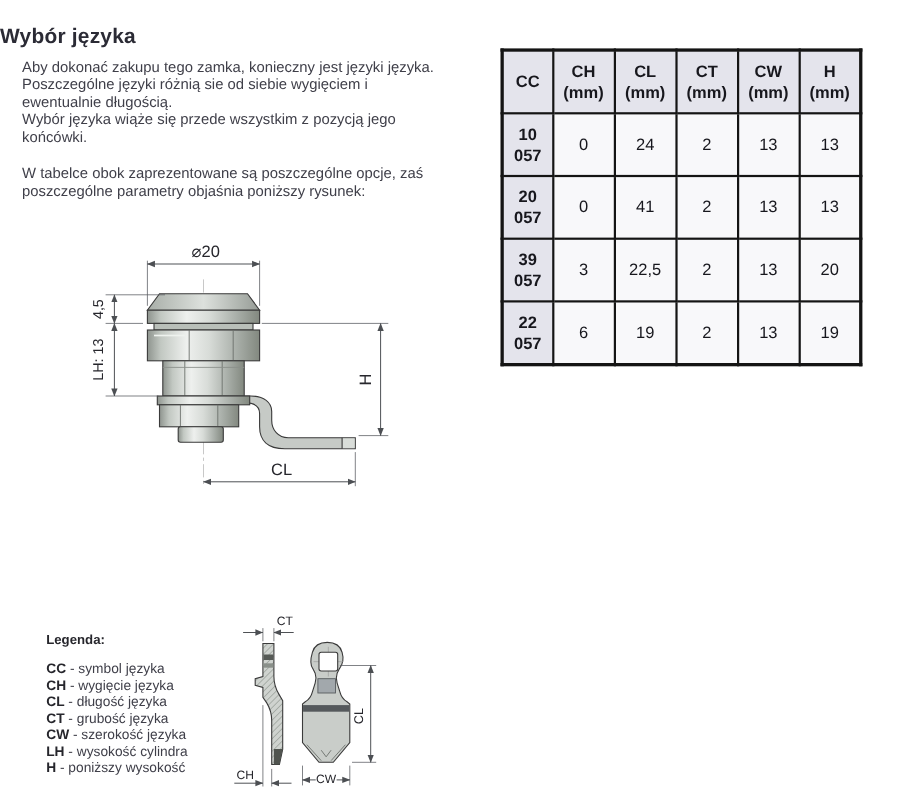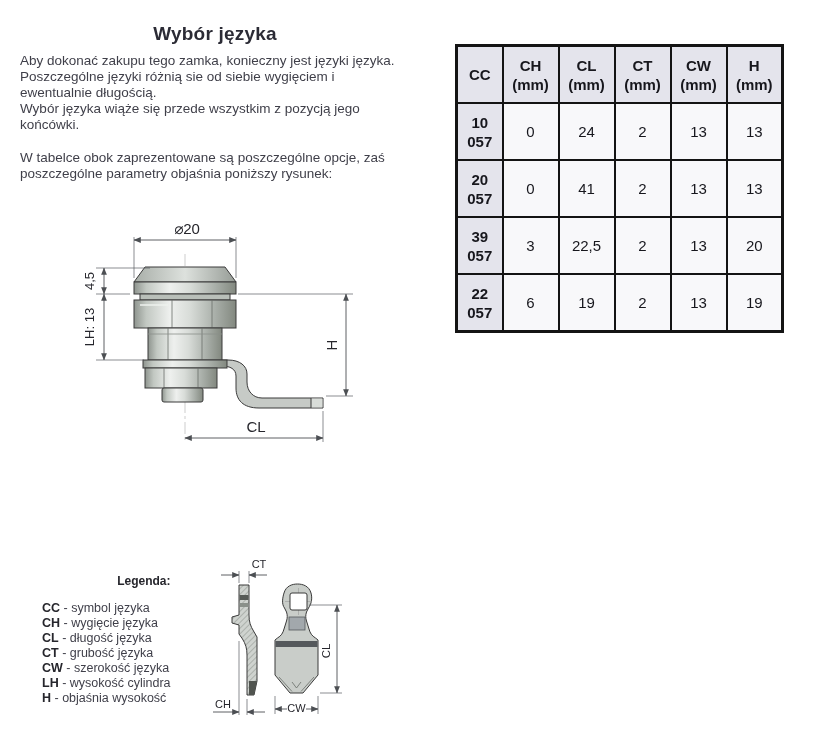--- a/index.html
+++ b/index.html
@@ -2,21 +2,21 @@
 <html lang="pl"><head>
 <meta charset="utf-8">
 <style>
   html,body{margin:0;padding:0;}
   body{
     width:818px;height:733px;position:relative;background:#ffffff;
     font-family:"Liberation Sans","DejaVu Sans",sans-serif;
     color:#3c3c46;overflow:hidden;
   }
   .page-title{
-    position:absolute;left:0;top:10px;width:430px;text-align:center;
+    position:absolute;left:0;top:10px;width:430px;
     font-size:19px;font-weight:800;color:#2b2b35;letter-spacing:.2px;
   }
   .intro-p{
     position:absolute;left:20px;width:470px;
     font-size:13.5px;line-height:16px;white-space:pre-line;color:#3f3f49;
   }
   #p1{top:53px;}
   #p2{top:150px;}
 
   
@@ -31,21 +31,21 @@
     white-space:pre-line;line-height:19px;
     height:55px;padding:0 2px;vertical-align:middle;
   }
   table.params th{background:#e4e4ec;font-weight:700;}
   table.params td.cc{background:#e4e4ec;font-weight:700;}
   table.params td.val{background:#f8f8fa;font-weight:400;}
   col.c-cc{width:46px;} col.c-v{width:56px;}
 
   
   .legend{position:absolute;left:42px;top:574px;font-size:12.5px;color:#3f3f49;}
-  .legend .lg-head{font-weight:800;font-size:12px;color:#26262c;margin-bottom:13px;text-align:right;}
+  .legend .lg-head{font-weight:800;font-size:12px;color:#26262c;margin-bottom:13px;}
   .legend .lg-item{line-height:15px;}
   .legend .lg-item b{color:#26262c;font-weight:800;}
 
   
   .lock-svg{position:absolute;left:60px;top:210px;}
   .tongue-svg{position:absolute;left:205px;top:555px;}
   svg text{font-family:"Liberation Sans","DejaVu Sans",sans-serif;fill:#26262c;}
   .dim{stroke:#4c4f53;stroke-width:0.9;fill:none;}
   .ext{stroke:#5a5d61;stroke-width:0.7;fill:none;}
   .outl{stroke:#3a3a3a;stroke-width:1;}
@@ -207,21 +207,21 @@
 </svg>
 
 <div class="legend">
   <div class="lg-head">Legenda:</div>
   <div class="lg-item"><b>CC</b> <span>- symbol języka</span></div>
   <div class="lg-item"><b>CH</b> <span>- wygięcie języka</span></div>
   <div class="lg-item"><b>CL</b> <span>- długość języka</span></div>
   <div class="lg-item"><b>CT</b> <span>- grubość języka</span></div>
   <div class="lg-item"><b>CW</b> <span>- szerokość języka</span></div>
   <div class="lg-item"><b>LH</b> <span>- wysokość cylindra</span></div>
-  <div class="lg-item"><b>H</b> <span>- objaśnia wysokość</span></div>
+  <div class="lg-item"><b>H</b> <span>- poniższy wysokość</span></div>
 </div>
 
 <svg class="tongue-svg" width="190" height="170" viewBox="0 0 190 170">
   <defs>
     <marker id="mb" viewBox="0 0 10 10" refX="9.5" refY="5" markerWidth="8" markerHeight="8" orient="auto-start-reverse">
       <path d="M0,1 L10,5 L0,9 Z" fill="#4c4f53"></path>
     </marker>
     <pattern id="ht" width="4" height="4" patternUnits="userSpaceOnUse" patternTransform="rotate(45)">
       <rect width="4" height="4" fill="#cfd3cf"></rect>
       <line x1="0" y1="0" x2="0" y2="4" stroke="#959b95" stroke-width="1.2"></line>

